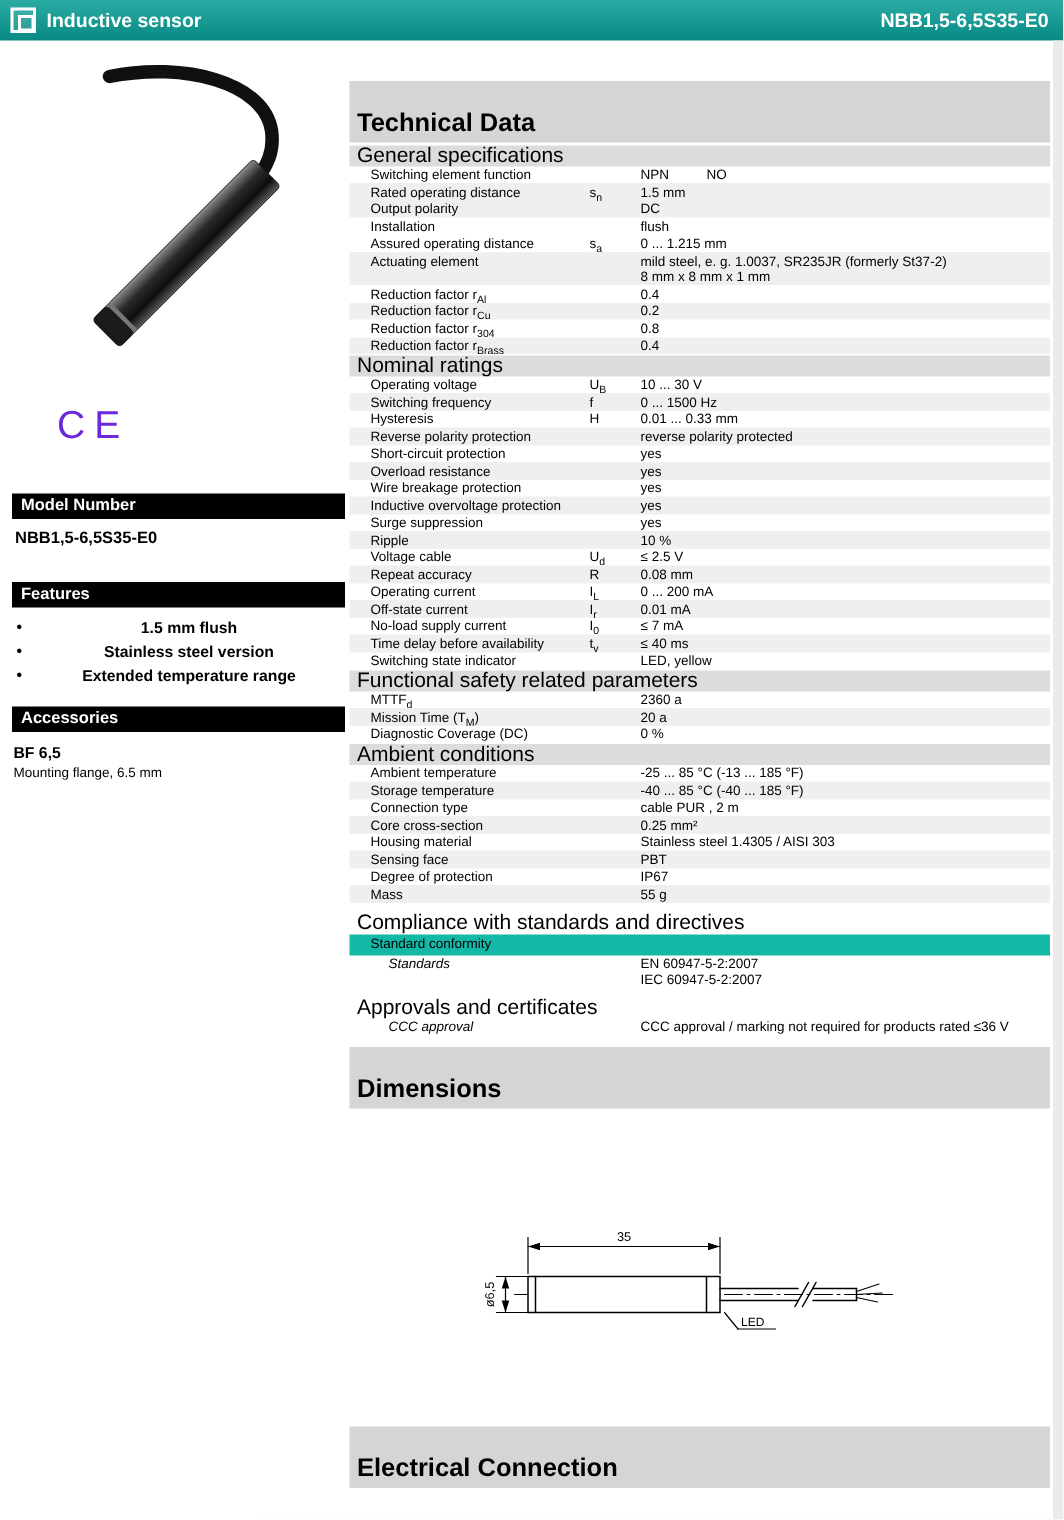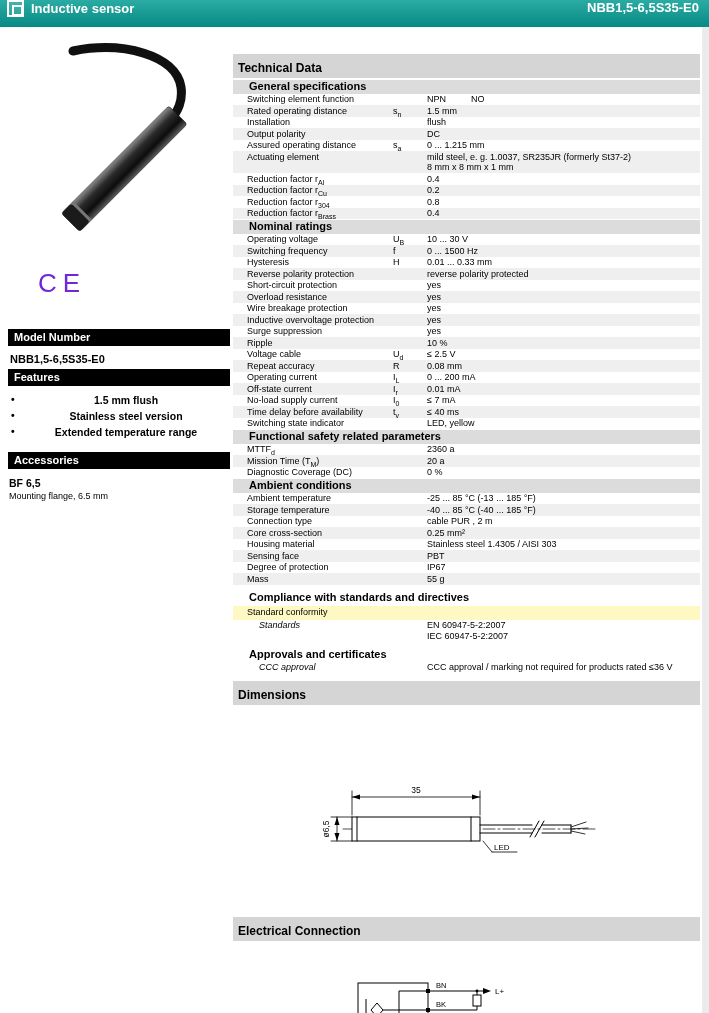--- a/index.html
+++ b/index.html
@@ -9,53 +9,53 @@
     --row-shade:#efefef;
     --black-bar:#000000;
   }
   *{box-sizing:border-box;}
   body{margin:0;background:#f4f4f4;font-family:"Liberation Sans",sans-serif;color:#000;}
   .page{position:relative;width:709px;height:1013px;background:#fff;overflow:hidden;}
   .edge-strip{position:absolute;right:0;top:27px;width:7px;height:986px;background:#ebebeb;}
 
   
   .topbar{height:27px;background:linear-gradient(180deg,var(--brand-teal-top),var(--brand-teal-bottom));
-    display:flex;align-items:flex-start;justify-content:space-between;padding:0 10px 0 7px;color:#fff;}
+    display:flex;align-items:center;justify-content:space-between;padding:0 10px 0 7px;color:#fff;}
   .brand{display:flex;align-items:center;gap:7px;}
   .pictogram{width:17px;height:17px;border:2px solid #fff;position:relative;display:inline-block;background:rgba(255,255,255,.12);}
   .pictogram::after{content:"";position:absolute;left:3px;top:3px;width:7px;height:7px;border:2px solid #fff;}
   .topbar .ttl{font-size:13px;font-weight:bold;}
   .topbar .mdl{font-size:13px;font-weight:bold;}
 
   .content{display:flex;padding:0 9px 0 8px;}
   
   .leftcol{width:222px;flex:none;}
   .photo{height:212px;margin:14px 0 0 10px;}
   .ce{margin:14px 0 0 30px;font-size:26px;letter-spacing:6px;color:#6d28d9;height:32px;line-height:32px;}
   .blackbar{background:var(--black-bar);color:#fff;font-weight:bold;font-size:11px;padding:2px 6px 3px;margin-top:30px;}
-  .blackbar.features{margin-top:4px;}
+  .blackbar.features{margin-top:23px;}
   .blackbar.accessories{margin-top:14px;}
   .model-number{font-size:11px;font-weight:bold;margin:7px 0 0 2px;}
   ul.features{list-style:none;margin:8px 0 0 2px;padding:0;}
   ul.features li{font-size:10.5px;font-weight:bold;padding-left:12px;position:relative;margin:0 0 4px;text-align:center;}
   ul.features li::before{content:"•";position:absolute;left:1px;top:-1px;}
   .acc-name{font-size:10.5px;font-weight:bold;margin:8px 0 0 1px;}
   .acc-desc{font-size:9px;margin:2px 0 0 1px;}
 
   
   .rightcol{flex:1;margin-left:3px;min-width:0;}
-  .graybar{background:var(--section-bar);font-size:12px;font-weight:bold;padding:7px 5px 3px;}
+  .graybar{background:var(--section-bar);font-size:17px;font-weight:bold;padding:18px 5px 3px;}
   .graybar.first{margin-top:27px;}
   .graybar.spaced{margin-top:8px;}
 
   
   .tech{font-size:9px;line-height:10.5px;margin-top:2px;}
-  .sechead{background:#dcdcdc;font-weight:bold;font-size:11px;padding:1px 0 2px 16px;margin-top:1px;}
+  .sechead{background:#dcdcdc;font-weight:normal;font-size:14px;padding:1px 0 2px 5px;margin-top:1px;}
   .sechead.plain{background:none;margin-top:6px;}
-  .subhead{background:#fef9c3;padding:1px 0 2px 14px;margin-top:2px;}
+  .subhead{background:#14b8a6;padding:1px 0 2px 14px;margin-top:2px;}
   .trow{display:flex;align-items:flex-start;padding:0.5px 0;}
   .trow.shade{background:var(--row-shade);}
   .c-label{width:160px;padding-left:14px;flex:none;}
   .c-label.ind{padding-left:26px;font-style:italic;}
   .c-sym{width:34px;flex:none;}
   .c-val{flex:1;padding-right:4px;}
   sub{font-size:7px;line-height:0;}
 
   .dim-area{height:212px;}
   .elec-area{height:98px;margin-top:14px;}
@@ -121,29 +121,29 @@
           <div class="trow">
             <div class="c-label">Switching element function</div>
             <div class="c-sym"></div>
             <div class="c-val">NPN&nbsp;&nbsp;&nbsp;&nbsp;&nbsp;&nbsp;&nbsp;&nbsp;&nbsp;&nbsp;NO</div>
           </div>
           <div class="trow shade">
             <div class="c-label">Rated operating distance</div>
             <div class="c-sym">s<sub>n</sub></div>
             <div class="c-val">1.5 mm</div>
           </div>
+          <div class="trow shade">
+            <div class="c-label">Output polarity</div>
+            <div class="c-sym"></div>
+            <div class="c-val">DC</div>
+          </div>
           <div class="trow">
             <div class="c-label">Installation</div>
             <div class="c-sym"></div>
             <div class="c-val">flush</div>
-          </div>
-          <div class="trow shade">
-            <div class="c-label">Output polarity</div>
-            <div class="c-sym"></div>
-            <div class="c-val">DC</div>
           </div>
           <div class="trow">
             <div class="c-label">Assured operating distance</div>
             <div class="c-sym">s<sub>a</sub></div>
             <div class="c-val">0 ... 1.215 mm</div>
           </div>
           <div class="trow shade">
             <div class="c-label">Actuating element</div>
             <div class="c-sym"></div>
             <div class="c-val">mild steel, e. g. 1.0037, SR235JR (formerly St37-2)<br>8 mm x 8 mm x 1 mm</div>

